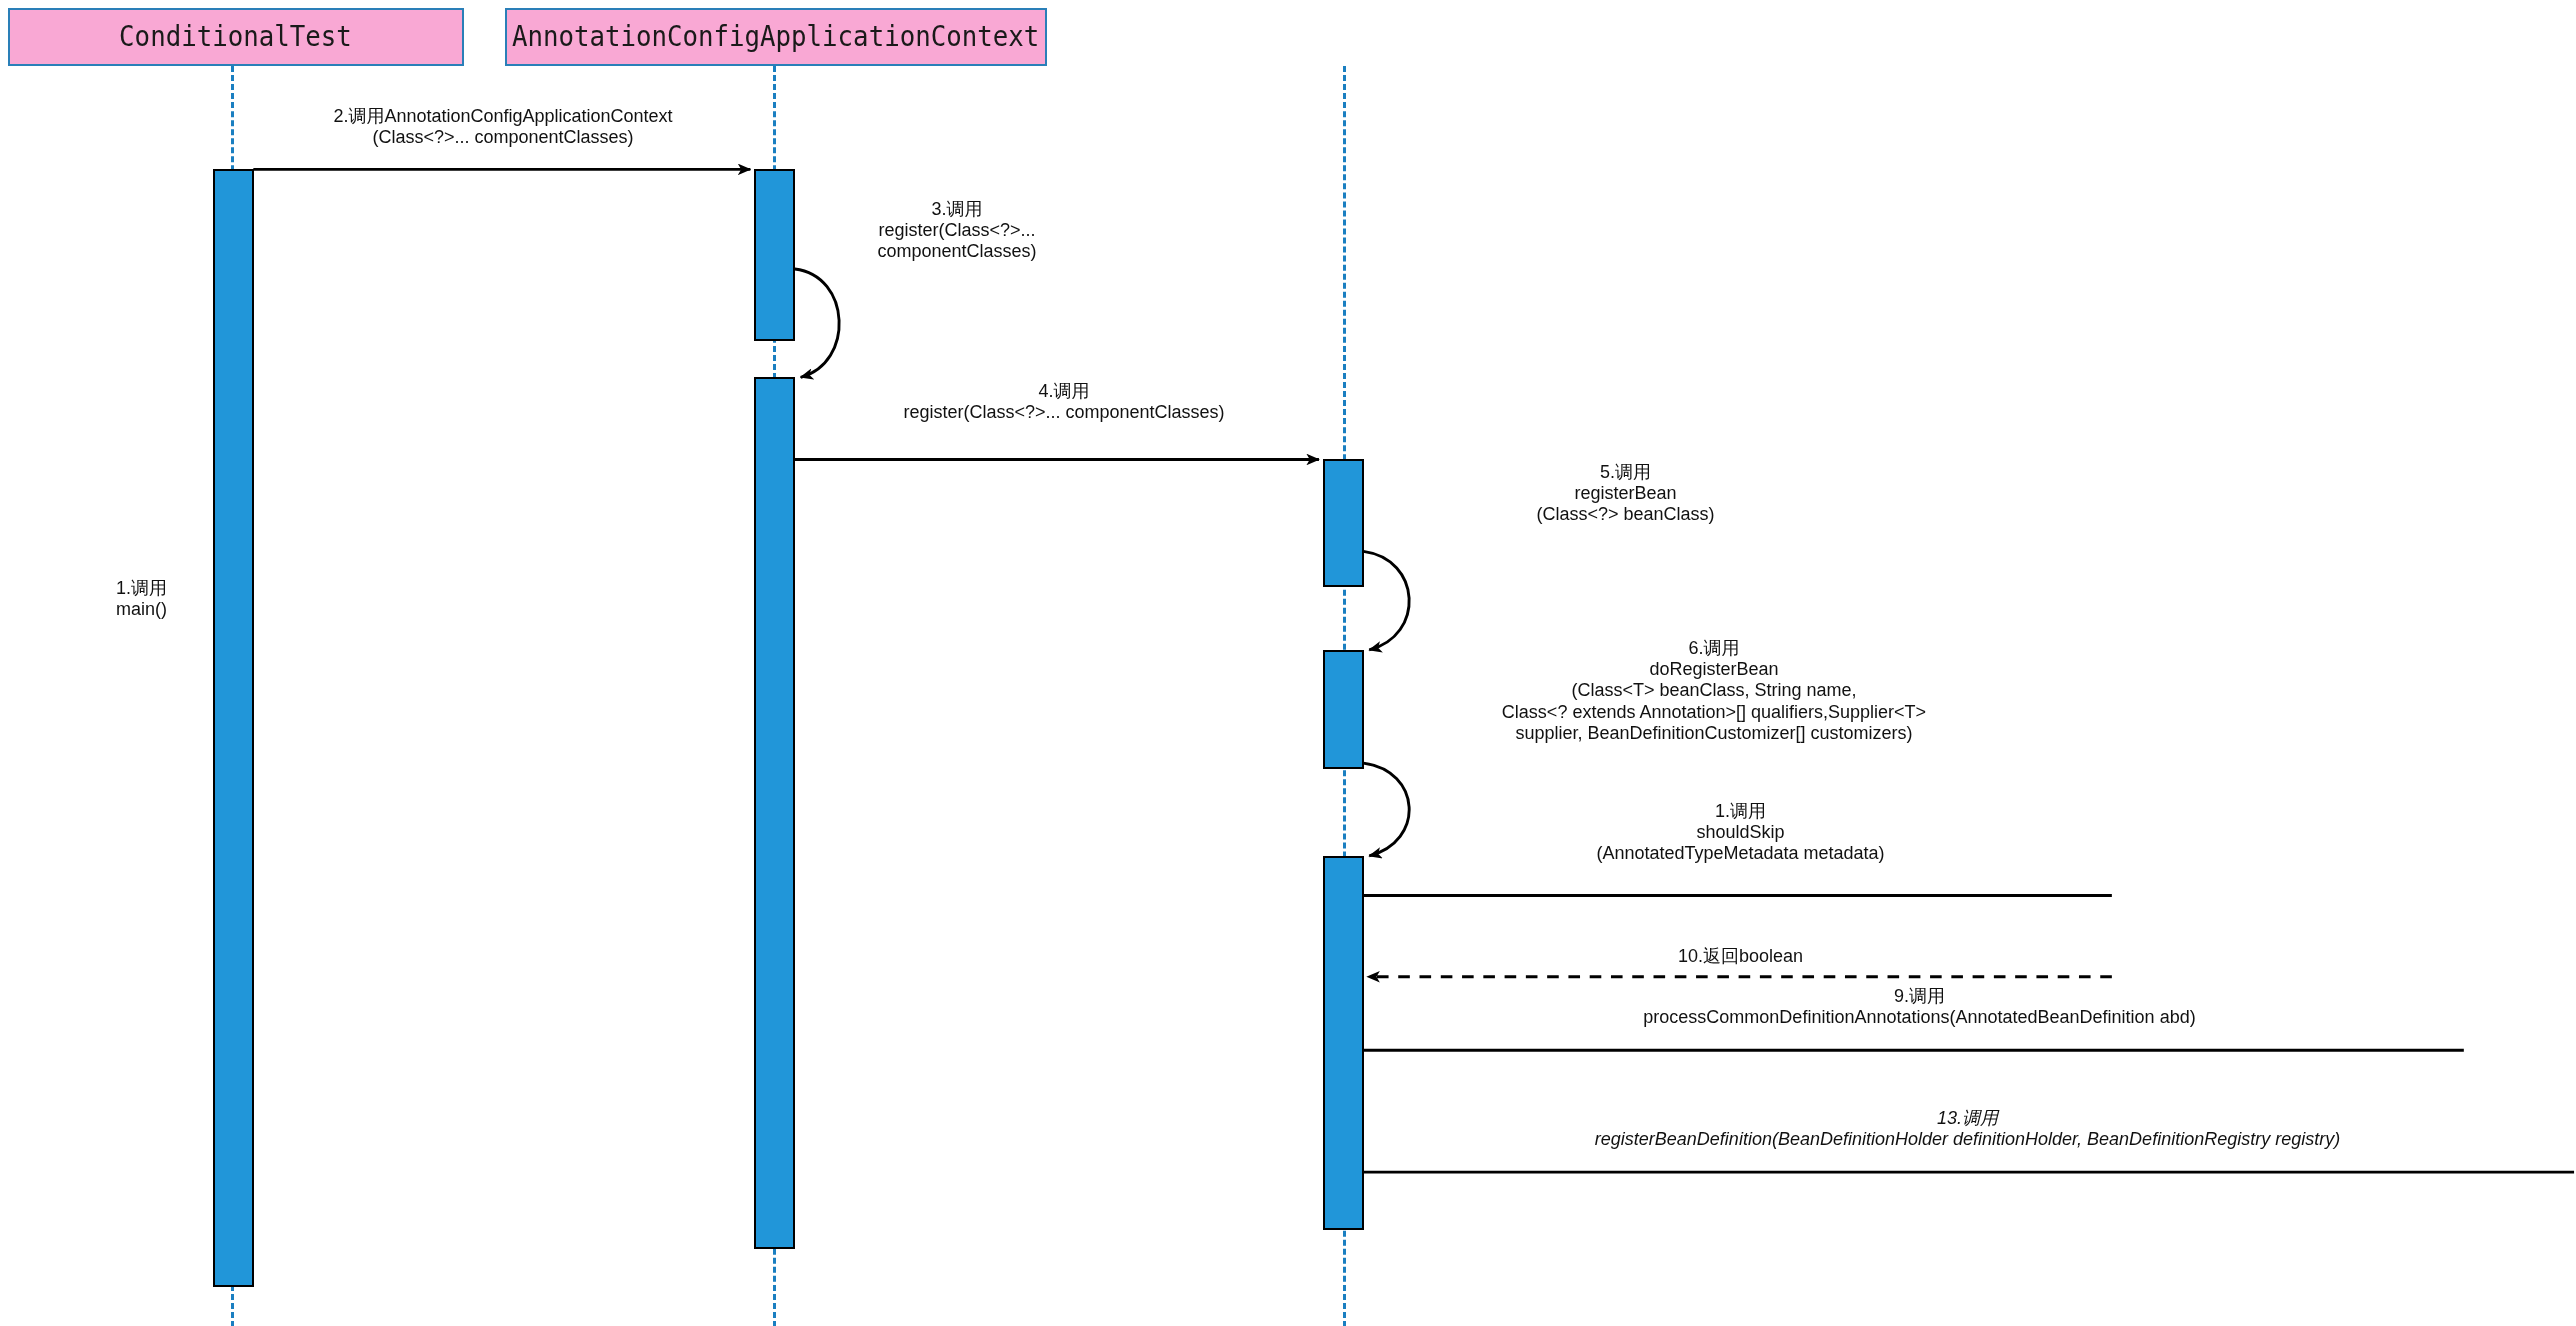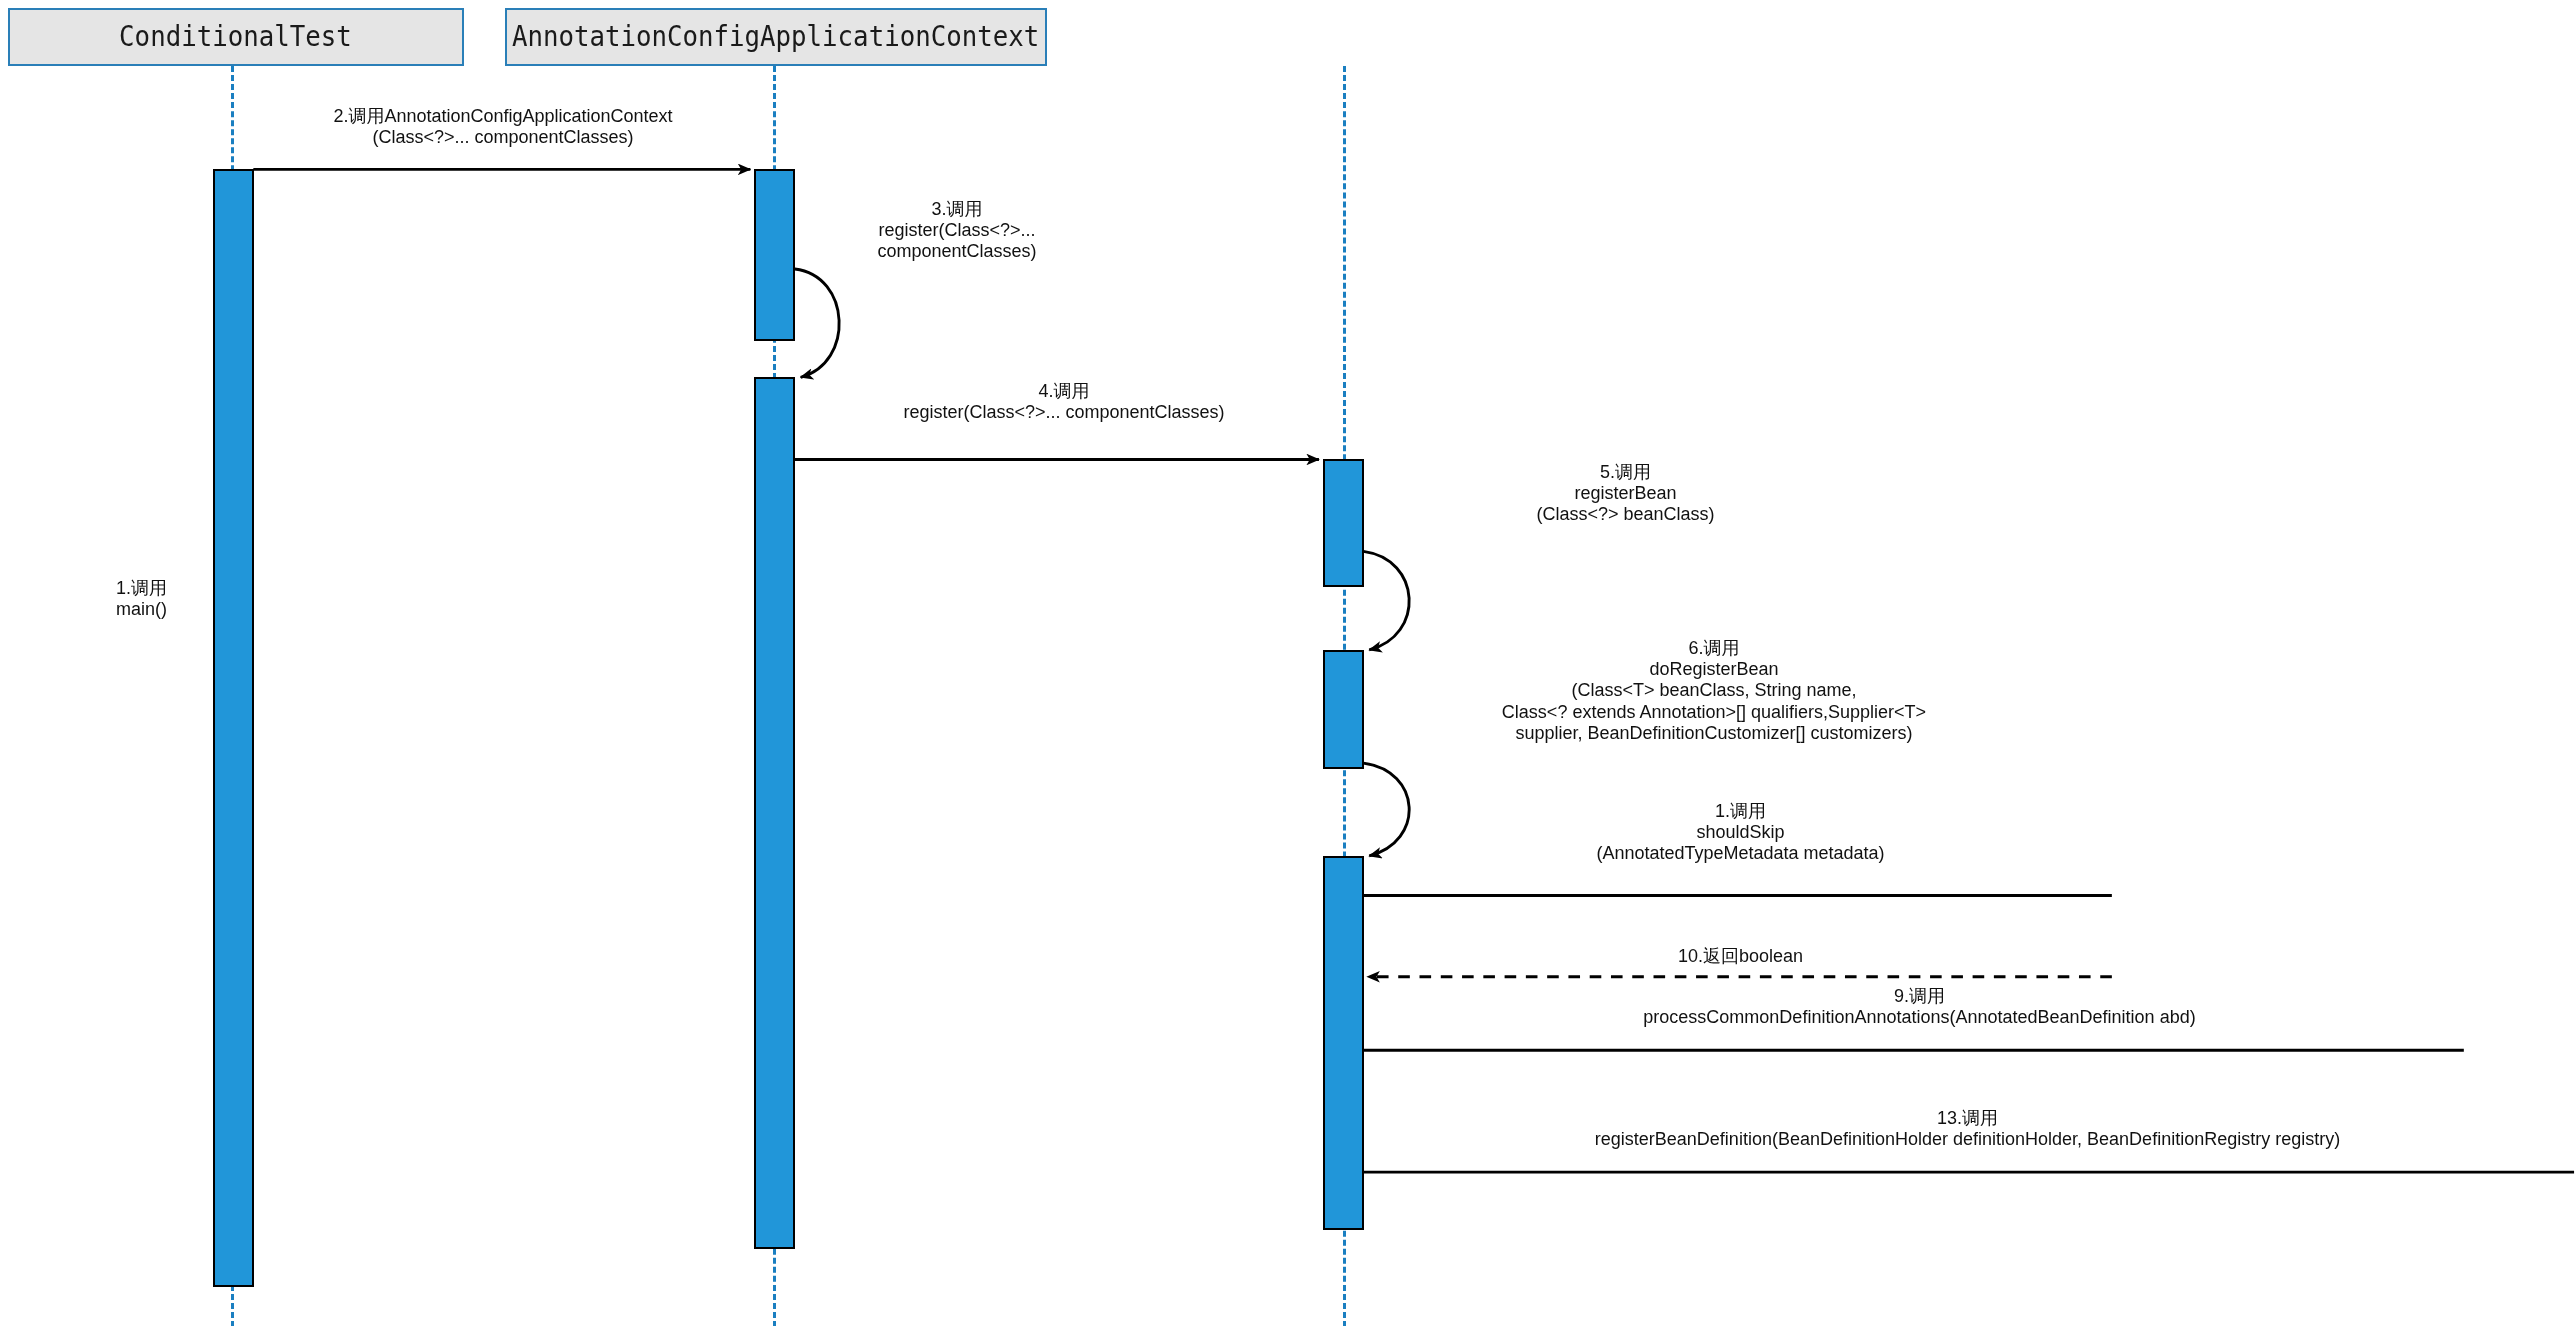--- a/index.html
+++ b/index.html
@@ -12,21 +12,21 @@
   }
   #canvas {
     position: relative;
     width: 2576px;
     height: 1327px;
     background: #ffffff;
     overflow: hidden;
   }
   .participant-box {
     position: absolute;
-    background: #e5e5e5;
+    background: #f9a8d4;
     border: 2.9px solid #2a7fb8;
     box-sizing: border-box;
     display: flex;
     align-items: center;
     justify-content: center;
   }
   .participant-label {
     font-family: "DejaVu Sans Mono", monospace;
     font-size: 28px;
     color: #1a1a1a;
@@ -162,17 +162,17 @@
 
   <div class="msg-label" style="left:1373px; top:801px; width:735px;">1.调用
 shouldSkip
 (AnnotatedTypeMetadata metadata)</div>
 
   <div class="msg-label" style="left:1373px; top:946px; width:735px;">10.返回boolean</div>
 
   <div class="msg-label" style="left:1373px; top:986px; width:1093px;">9.调用
 processCommonDefinitionAnnotations(AnnotatedBeanDefinition abd)</div>
 
-  <div class="msg-label" style="left:1373px; top:1108px; width:1189px;">13.调用
+  <div class="msg-label" style="left:1373px; top:1108px; width:1189px;font-style:italic;">13.调用
 registerBeanDefinition(BeanDefinitionHolder definitionHolder, BeanDefinitionRegistry registry)</div>
 
 </div>
 
 
 </body></html>

